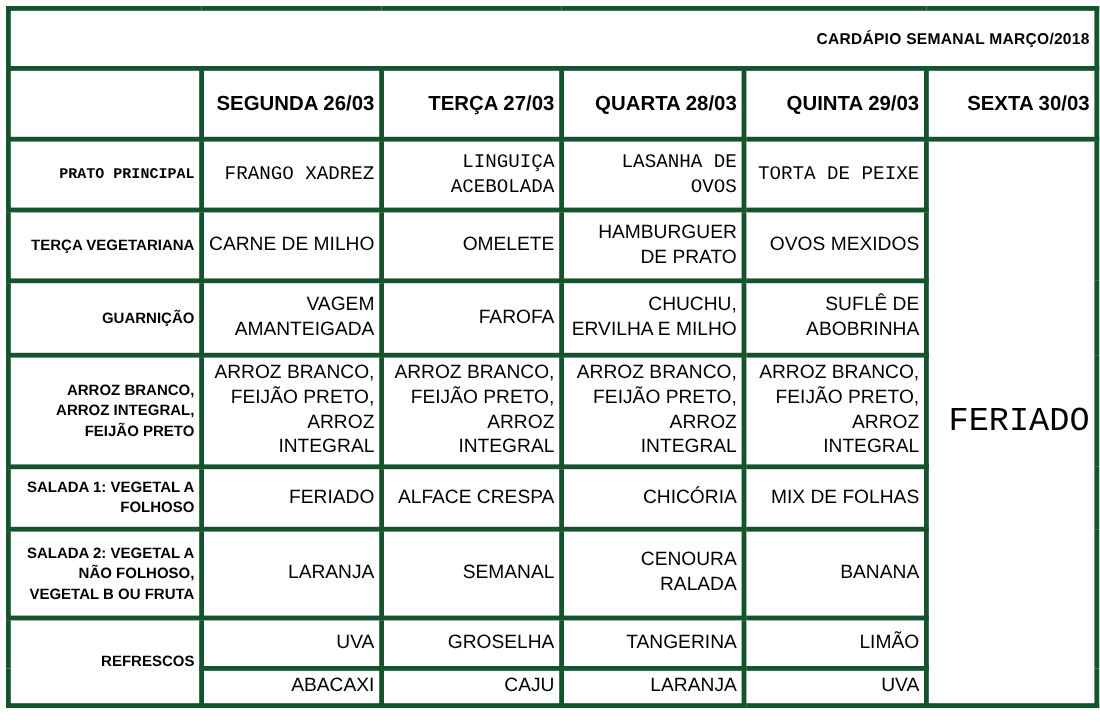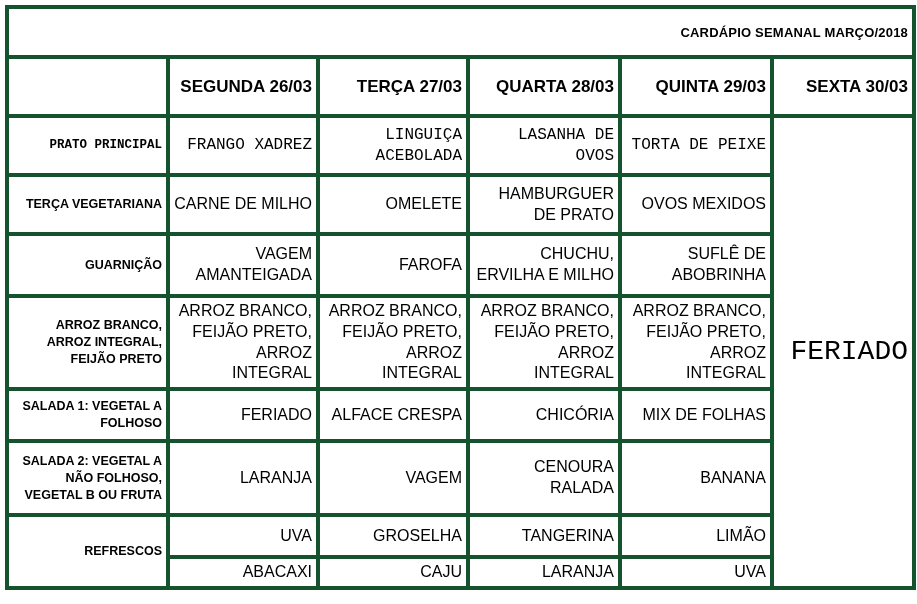--- a/index.html
+++ b/index.html
@@ -141,21 +141,21 @@
         <td class="rowlabel">SALADA 1: VEGETAL A FOLHOSO</td>
         <td class="cell">FERIADO</td>
         <td class="cell">ALFACE CRESPA</td>
         <td class="cell">CHICÓRIA</td>
         <td class="cell">MIX DE FOLHAS</td>
       </tr>
 
       <tr class="h-sal2">
         <td class="rowlabel">SALADA 2: VEGETAL A NÃO FOLHOSO, VEGETAL B OU FRUTA</td>
         <td class="cell">LARANJA</td>
-        <td class="cell">VAGEM</td>
+        <td class="cell">SEMANAL</td>
         <td class="cell">CENOURA RALADA</td>
         <td class="cell">BANANA</td>
       </tr>
 
       <tr class="h-ref1">
         <td class="rowlabel" rowspan="2">REFRESCOS</td>
         <td class="cell">UVA</td>
         <td class="cell">GROSELHA</td>
         <td class="cell">TANGERINA</td>
         <td class="cell">LIMÃO</td>

